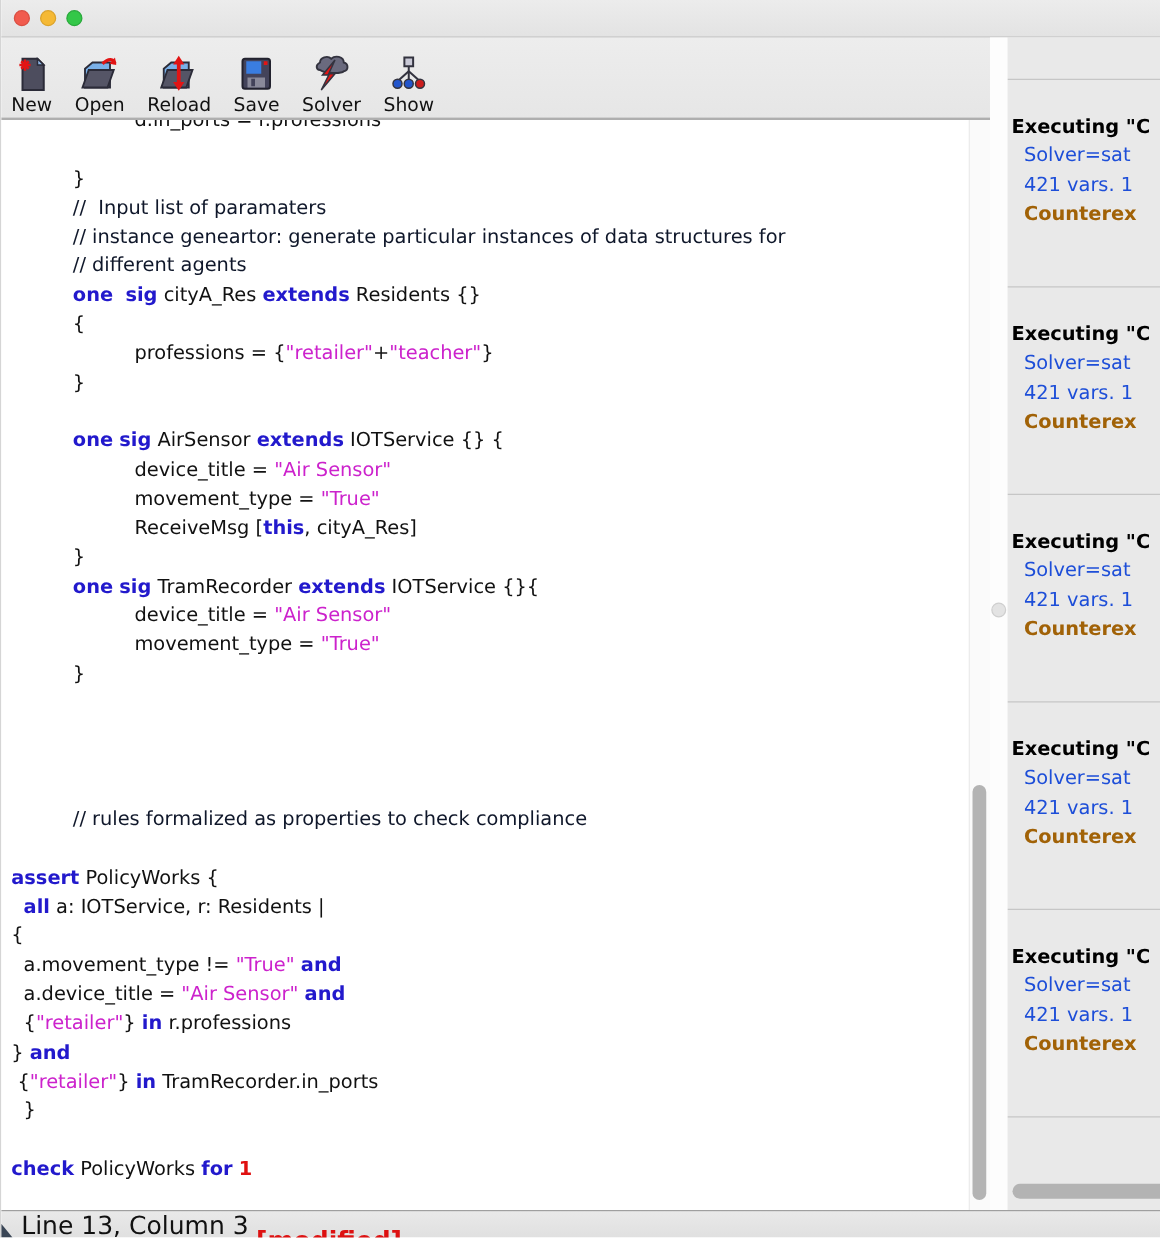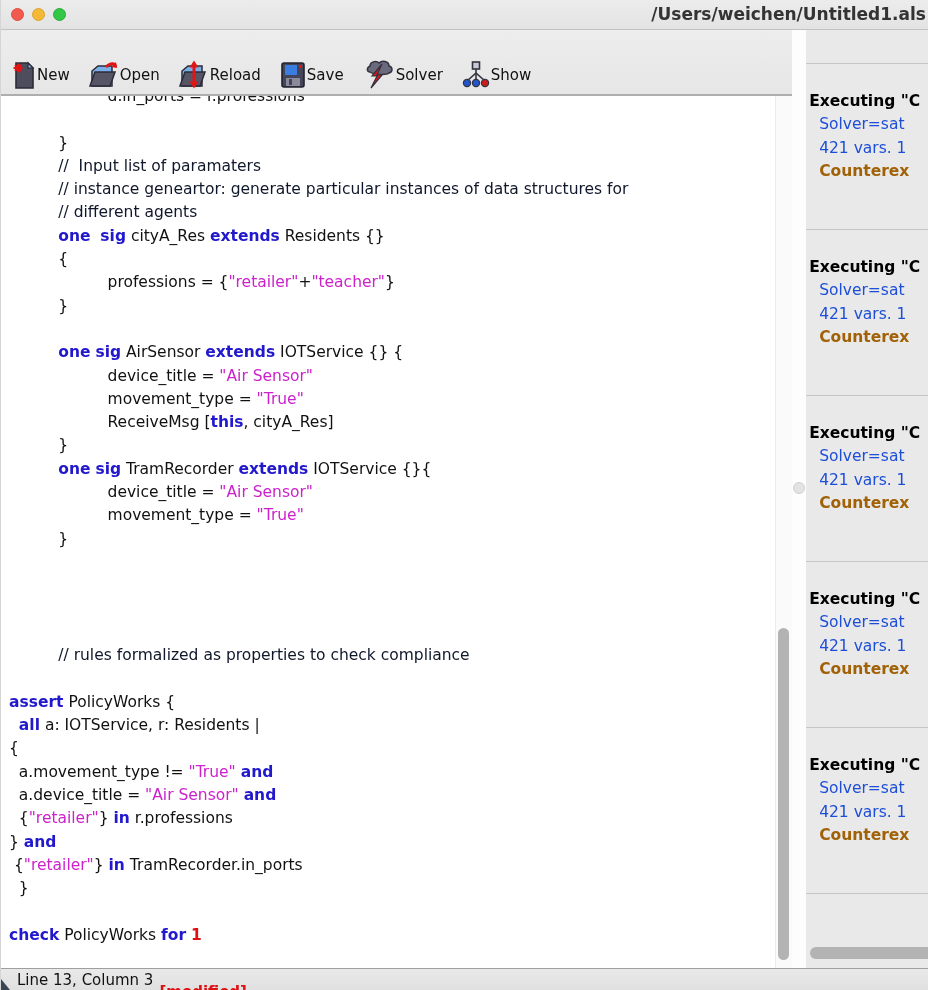--- a/index.html
+++ b/index.html
@@ -34,21 +34,21 @@
   .main-row { display:flex; height:938px; width:100%; }
   .left-col { width:792px; display:flex; flex-direction:column; }
 
   
   .toolbar {
     height:66px; background:linear-gradient(#ededed,#e6e6e6);
     border-bottom:2px solid #aeaeae;
     display:flex; align-items:flex-end;
     padding:0 0 2px 8px; gap:18px;
   }
-  .tb-btn { display:flex; align-items:center; cursor:default; }
+  .tb-btn { display:flex; flex-direction:column; align-items:center; cursor:default; }
   .tb-btn .ticon { height:34px; display:flex; align-items:center; justify-content:center; }
   .tb-btn .tlabel { font-size:15px; color:#111; line-height:16px; }
 
   
   .editor-region {
     position:relative; flex:1; background:#fff; overflow:hidden;
   }
   .code {
     position:absolute; left:0; top:-11px; right:17px;
     font-family:"DejaVu Sans", sans-serif;
@@ -101,41 +101,40 @@
     width:140px; height:12px;
     background:#b3b3b3; border-radius:6px;
   }
 
   
   .statusbar {
     height:22px; width:100%;
     background:linear-gradient(#e9e9e9,#e0e0e0);
     border-top:1px solid #9f9f9f;
     display:flex; align-items:center;
-    padding-left:16px; font-size:15px; color:#111;
+    padding-left:16px; font-size:20px; color:#111;
     position:relative;
   }
   .statusbar .modified { font-weight:bold; margin-left:6px;margin-top:24px; }
   .corner-wedge {
     position:absolute; left:0; bottom:0;
     width:0; height:0;
     border-left:9px solid #3a4656;
     border-top:11px solid transparent;
   }
 </style>
 <style>.tok-k{color:#2219cc;text-align:right;}.tok-c{color:#0f172a;}.tok-s{color:#cc22cc;}.tok-n{color:#e01010;}.rp-link{color:#a16207;}.statusbar .modified{color:#dd1111;}</style></head>
 <body>
 
 <div class="titlebar">
   <div class="lights">
     <div class="light red"></div>
     <div class="light yellow"></div>
     <div class="light green"></div>
   </div>
-  <div class="window-title">/Users/weichen/Untitled1.als</div>
 </div>
 
 <div class="main-row">
   <div class="left-col">
 
     <div class="toolbar">
 
       <div class="tb-btn">
         <span class="ticon">
           <svg width="28" height="32" viewBox="0 0 28 32">

